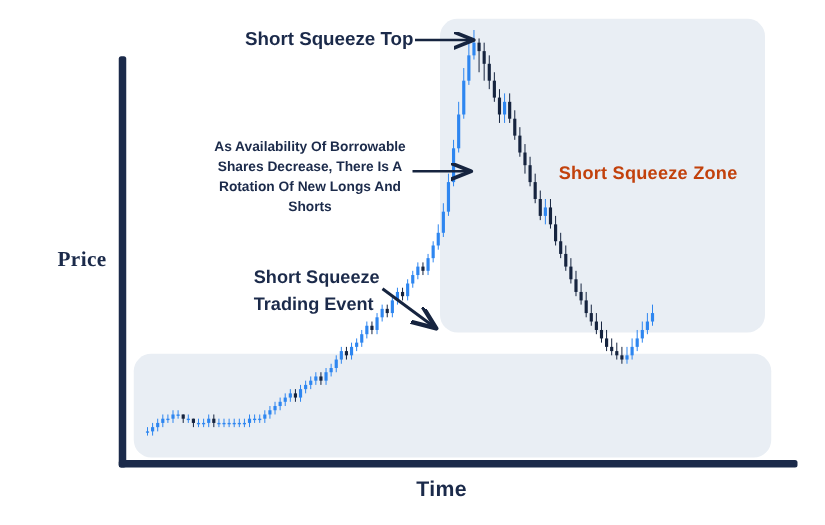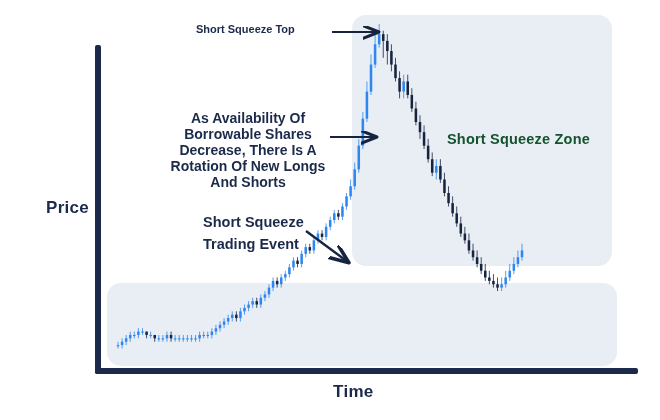--- a/index.html
+++ b/index.html
@@ -18,21 +18,21 @@
   .zone-rect {
     position: absolute;
     background: #e9eef4;
     border-radius: 14px;
   }
   #zone-squeeze { left: 352px; top: 15px; width: 260px; height: 251px; }
   #zone-normal  { left: 107px; top: 283px; width: 510px; height: 83px; }
 
   .zone-label {
     position: absolute;
-    color: #14532d;
+    color: #c2410c;
     font-weight: bold;
     font-size: 14.5px;
     letter-spacing: 0.2px;
     white-space: nowrap;
   }
   #zone-squeeze-label { left: 447px; top: 131px; }
   #zone-normal-label  { left: 441px; top: 312px; }
 
   .axis {
     position: absolute;
@@ -43,36 +43,36 @@
   #x-axis { left: 95px; top: 368px; width: 543px; height: 6px; }
 
   .axis-title {
     position: absolute;
     color: #1b2a4a;
     font-weight: bold;
     font-size: 17px;
     letter-spacing: 0.3px;
     white-space: nowrap;
   }
-  #price-title { left: 46px; top: 198px; }
+  #price-title { left: 46px; top: 198px; font-family: Liberation Serif, serif; }
   #time-title  { left: 307px; top: 382px; margin-left: 26px; }
 
   .annotation {
     position: absolute;
     color: #1b2a4a;
     font-weight: bold;
     white-space: nowrap;
   }
   #ann-top {
     left: 196px; top: 23px;
-    font-size: 11px;
+    font-size: 15px;
   }
   #ann-rotation {
     left: 158px; top: 110px;
-    font-size: 14px;
+    font-size: 11px;
     line-height: 16px;
     text-align: center;
     white-space: normal;
     width: 180px;
   }
   #ann-breakout {
     left: 203px; top: 211px;
     font-size: 14.5px;
     line-height: 22px;
     white-space: normal;

